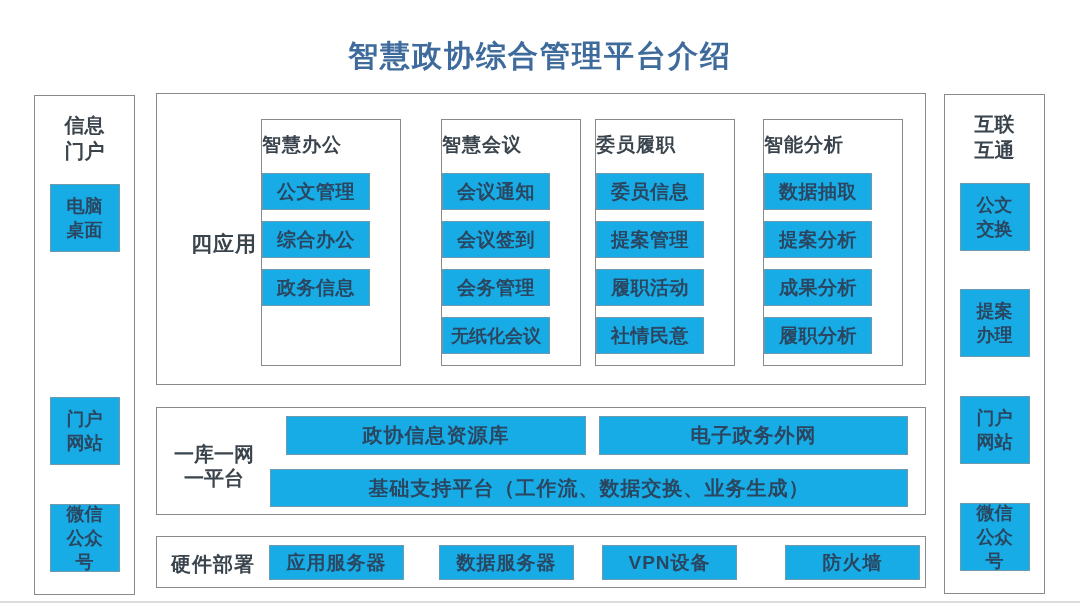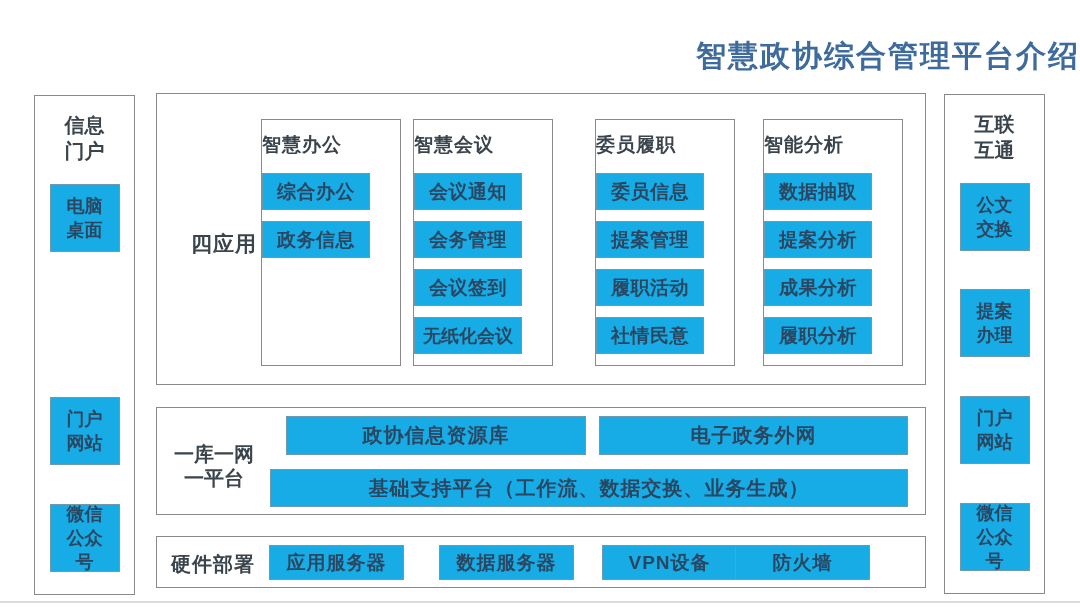--- a/index.html
+++ b/index.html
@@ -3,21 +3,21 @@
 <meta charset="utf-8">
 <style>
   html,body{margin:0;padding:0;}
   body{
     width:1080px;height:608px;background:#ffffff;
     font-family:"Liberation Sans","DejaVu Sans",sans-serif;
     position:relative;overflow:hidden;
   }
   .page{position:absolute;left:0;top:0;width:1080px;height:608px;background:#fff;}
   .title{
-    position:absolute;left:0;top:36px;width:1080px;text-align:right;
+    position:absolute;left:0;top:36px;width:1080px;text-align:center;
     font-size:30px;font-weight:bold;color:#3e6b9c;letter-spacing:2px;
   }
   .outline{border:1px solid #8a8a8a;background:#fff;box-sizing:border-box;position:absolute;}
   .cyan{
     background:#18ace6;border:1px solid #6d9aad;box-sizing:border-box;
     color:#2a4660;font-weight:bold;display:flex;align-items:center;justify-content:center;
     text-align:center;position:absolute;
   }
   .dark-label{color:#3a444d;font-weight:bold;}
   
@@ -55,21 +55,21 @@
   .plat-top-1{left:113px;top:8px;width:300px;height:39px;font-size:20px;letter-spacing:1px;margin-left:16px;}
   .plat-top-2{left:442px;top:8px;width:309px;height:39px;font-size:20px;letter-spacing:1px;}
   .plat-bottom{left:113px;top:61px;width:638px;height:38px;font-size:20px;letter-spacing:1px;}
   
   .hardware-box{left:156px;top:536px;width:770px;height:52px;}
   .hw-label{position:absolute;left:14px;top:14px;font-size:20px;letter-spacing:1px;}
   .hw-item{height:35px;top:8px;font-size:19px;letter-spacing:1px;}
   .hw-1{left:112px;width:135px;}
   .hw-2{left:282px;width:135px;}
   .hw-3{left:445px;width:135px;}
-  .hw-4{left:578px;width:135px;}
+  .hw-4{left:628px;width:135px;}
   .bottom-line{position:absolute;left:0;top:601px;width:1080px;height:2px;background:#dcdcdc;}
 </style>
 </head>
 <body>
 
 <div class="page">
 
   <div class="title">智慧政协综合管理平台介绍</div>
 
   <div class="outline side-panel left">
@@ -85,29 +85,30 @@
     <div class="cyan side-box" style="top:194px">提案办理</div>
     <div class="cyan side-box" style="top:301px">门户网站</div>
     <div class="cyan side-box" style="top:408px">微信公众号</div>
   </div>
 
   <div class="outline apps-box">
     <div class="apps-label dark-label">四应用</div>
 
     <div class="app-col" style="left:104px">
       <div class="col-header dark-label">智慧办公</div>
+      <div class="cyan app-item">公文管理</div>
       <div class="cyan app-item">综合办公</div>
       <div class="cyan app-item">政务信息</div>
     </div>
 
-    <div class="app-col" style="left:256px">
+    <div class="app-col" style="left:284px">
       <div class="col-header dark-label">智慧会议</div>
       <div class="cyan app-item">会议通知</div>
+      <div class="cyan app-item">会议签到</div>
       <div class="cyan app-item">会务管理</div>
-      <div class="cyan app-item">会议签到</div>
       <div class="cyan app-item wide">无纸化会议</div>
     </div>
 
     <div class="app-col" style="left:438px">
       <div class="col-header dark-label">委员履职</div>
       <div class="cyan app-item">委员信息</div>
       <div class="cyan app-item">提案管理</div>
       <div class="cyan app-item">履职活动</div>
       <div class="cyan app-item">社情民意</div>
     </div>

